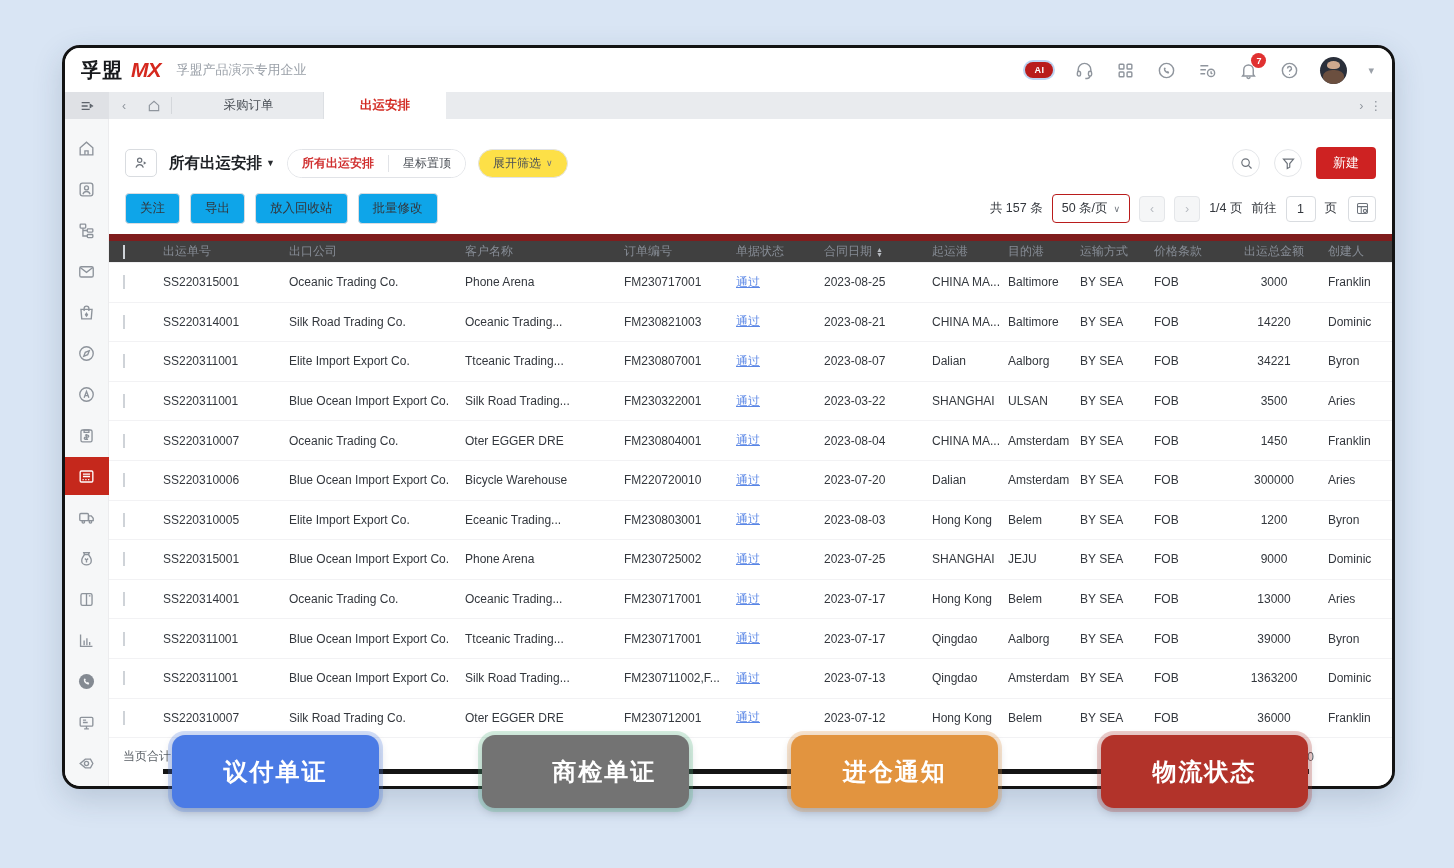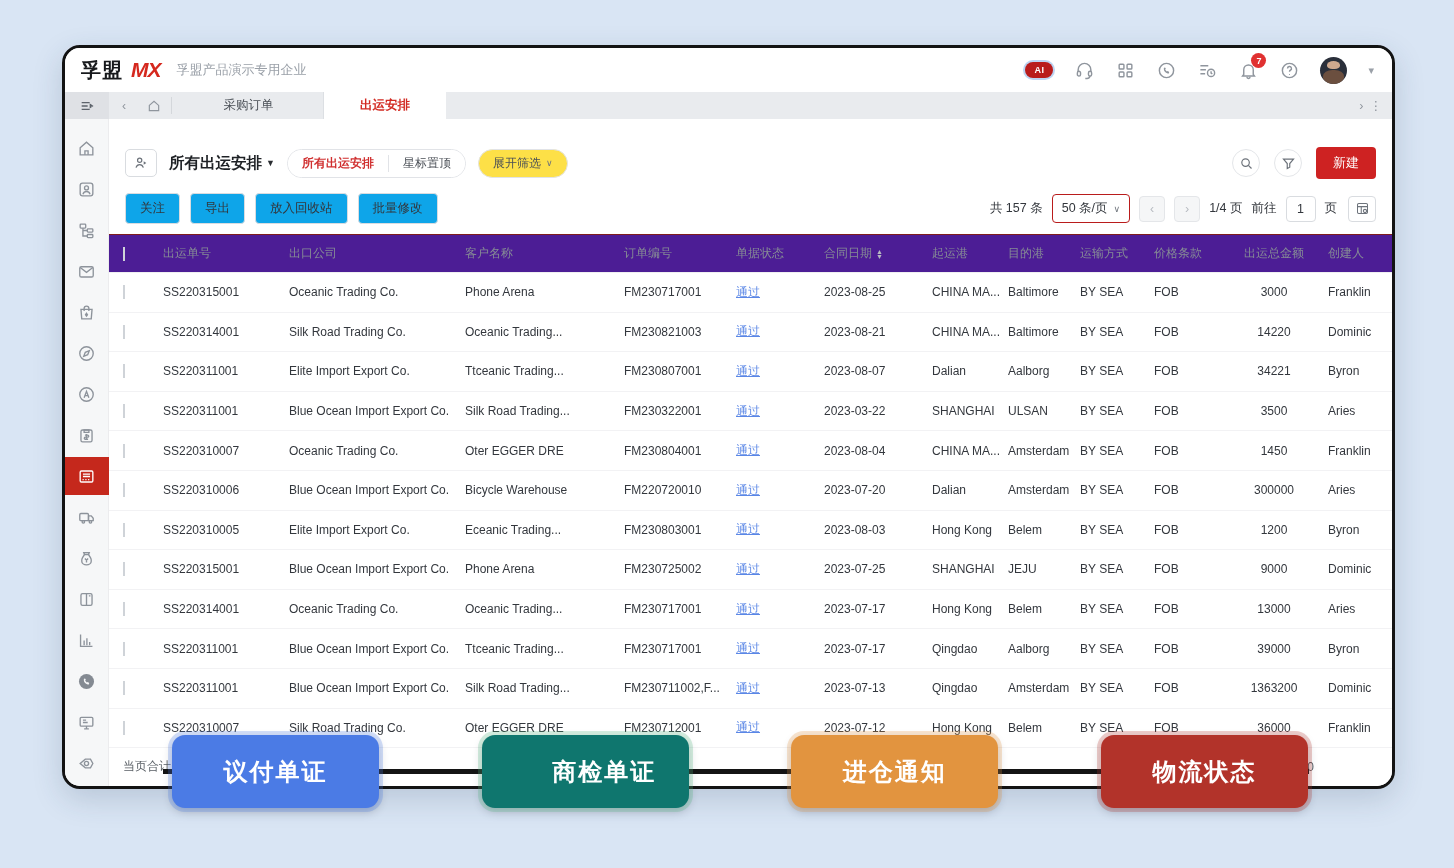--- a/index.html
+++ b/index.html
@@ -68,21 +68,21 @@
   .abtn { border:1px solid #d9dce0; background:#0ea5e9; border-radius:4px; padding:6px 14px; font-size:12.5px; color:#33373d; cursor:pointer; }
   .pag { margin-left:auto; display:flex; align-items:center; gap:9px; font-size:12.5px; color:#33373d; }
   .psel { border:1px solid #b91c1c; border-radius:4px; padding:5px 9px; display:flex; gap:6px; align-items:center; cursor:pointer; }
   .psel .caret { font-size:9px; color:#6d737b; }
   .pnav { width:26px; height:26px; border:1px solid #e4e6e9; background:#f5f6f7; border-radius:4px; display:flex; align-items:center; justify-content:center; color:#b6bac0; cursor:pointer; }
   .pinput { width:30px; height:26px; border:1px solid #d9dce0; border-radius:4px; text-align:center; font-size:12.5px; color:#33373d; }
   .cfg-ico { width:28px; height:26px; border:1px solid #d9dce0; border-radius:4px; display:flex; align-items:center; justify-content:center; color:#6d737b; cursor:pointer; margin-left:2px; }
   
   .table { flex:1; display:flex; flex-direction:column; min-height:0; font-size:12px; }
   .trow, .thead { display:flex; align-items:center; padding-left:14px; }
-  .thead { height:39px; background:#4c1d95; border-top:1px solid #7f1d1d; border-bottom:1px solid #efeff1; color:#868c95; flex:0 0 auto; }
+  .thead { height:29px; background:#404040; border-top:7px solid #7f1d1d; border-bottom:1px solid #efeff1; color:#868c95; flex:0 0 auto; }
   .trow { height:39.6px; border-bottom:1px solid #f2f2f4; color:#33373d; flex:0 0 auto; cursor:pointer; }
   .cell { overflow:hidden; white-space:nowrap; text-overflow:ellipsis; padding-right:8px; }
   .colck { width:40px; flex:0 0 auto; }
   .col0 { width:126px; flex:0 0 auto; }
   .col1 { width:176px; flex:0 0 auto; }
   .col2 { width:176px; flex:1 1 auto; }
   .col3 { width:112px; flex:0 0 auto; }
   .col4 { width:88px; flex:0 0 auto; }
   .col5 { width:108px; flex:0 0 auto; }
   .col6 { width:76px; flex:0 0 auto; }
@@ -566,16 +566,16 @@
         </div>
       </div>
 
     </section>
   </div>
 </div>
 
 <div class="flow-line"></div>
 <div class="flow-wrap" id="flow-wrap">
     <div class="flow-btn" style="background: rgb(75, 123, 229); box-shadow: rgba(75, 123, 229, 0.25) 0px 0px 0px 4px, rgba(30, 40, 60, 0.25) 0px 4px 10px;">议付单证</div>
-    <div class="flow-btn" style="background: #0f766e; box-shadow: rgba(83, 184, 126, 0.25) 0px 0px 0px 4px, rgba(30, 40, 60, 0.25) 0px 4px 10px; padding-left: 38px;">商检单证</div>
+    <div class="flow-btn" style="background: #737373; box-shadow: rgba(83, 184, 126, 0.25) 0px 0px 0px 4px, rgba(30, 40, 60, 0.25) 0px 4px 10px; padding-left: 38px;">商检单证</div>
     <div class="flow-btn" style="background: rgb(226, 148, 63); box-shadow: rgba(226, 148, 63, 0.25) 0px 0px 0px 4px, rgba(30, 40, 60, 0.25) 0px 4px 10px;">进仓通知</div>
     <div class="flow-btn" style="background: rgb(178, 51, 42); box-shadow: rgba(178, 51, 42, 0.25) 0px 0px 0px 4px, rgba(30, 40, 60, 0.25) 0px 4px 10px;">物流状态</div>
   </div>
 
 </body></html>

